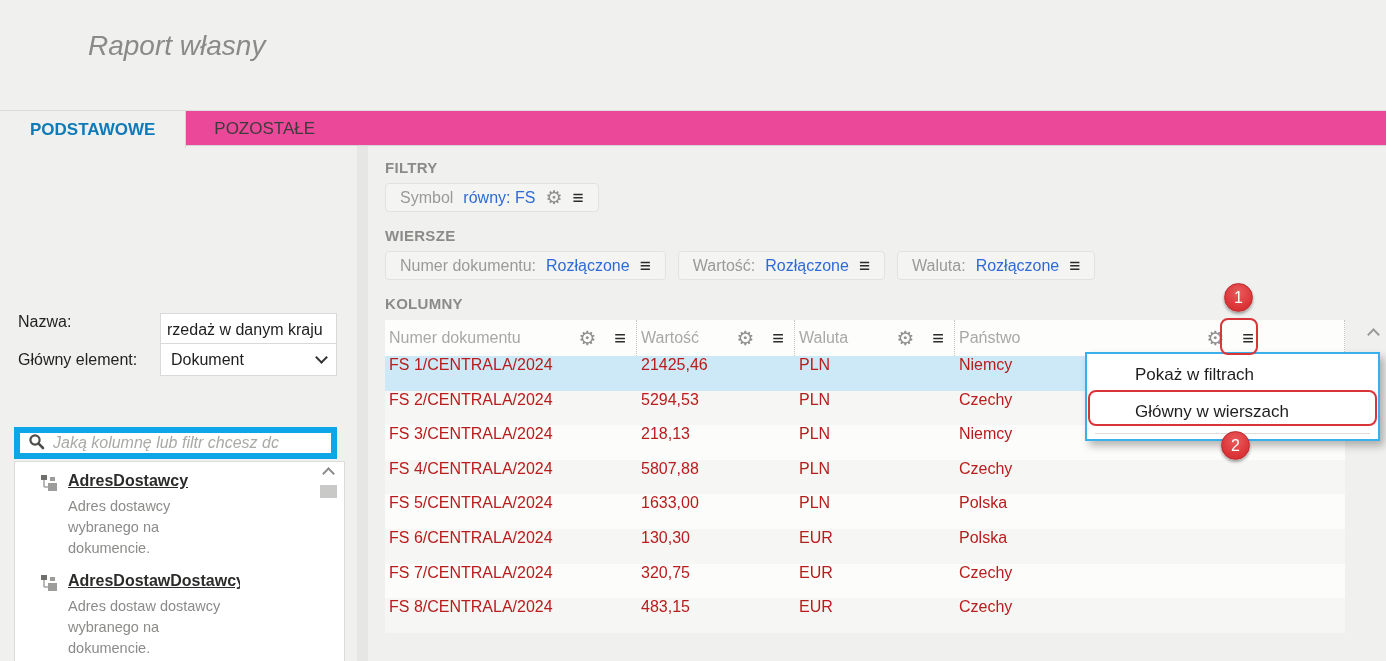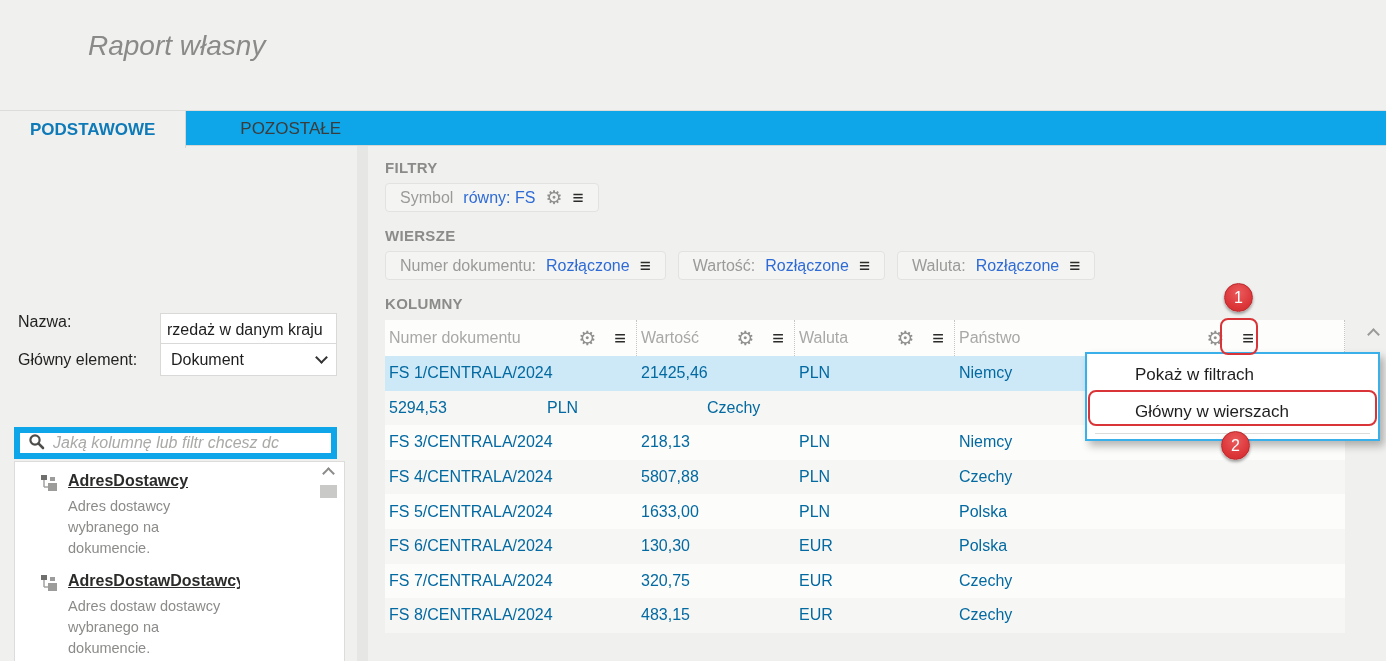--- a/index.html
+++ b/index.html
@@ -8,22 +8,22 @@
   .stage { position:relative; width:1386px; height:661px; background:#f0f0ee; overflow:hidden; }
 
   
   .header { position:absolute; left:0; top:0; width:1386px; height:110px; }
   .logo-box { position:absolute; left:0; top:22px; width:76px; height:53px; background:#e2ecf4;
               display:flex; align-items:center; justify-content:center; }
   .logo-text { font-size:28px; font-weight:bold; color:#1080c4; letter-spacing:.5px; }
   .page-title { position:absolute; left:88px; top:30px; font-size:28px; font-style:italic; color:#8a8a88; }
 
   
-  .tabbar { position:absolute; left:0; top:110px; width:1386px; height:36px; background:#0ea5e9;
-            border-top:1px solid #dcdcda; border-bottom:1px solid #d6d6d4; display:flex;gap:26px; }
+  .tabbar { position:absolute; left:0; top:110px; width:1386px; height:36px; background:#ec4899;
+            border-top:1px solid #dcdcda; border-bottom:1px solid #d6d6d4; display:flex; }
   .tab { height:36px; display:flex; align-items:center; padding:0 28px; font-size:17px; color:#3c3c3b; cursor:default; }
   .tab.active { background:#f0f0ee; border-right:1px solid #d6d6d4; font-weight:bold; color:#0e7ab8;
                 margin-bottom:-1px; height:37px; padding:0 30px; }
 
   
   .left-panel { position:absolute; left:0; top:146px; width:357px; height:515px; }
   .field-row { position:absolute; left:18px; font-size:16px; color:#232322; }
   .field-label-name { top:167px; }
   .field-label-main { top:205px; }
   .text-input { position:absolute; left:160px; top:167px; width:177px; height:33px; background:#fff;
@@ -71,21 +71,21 @@
 
   
   .grid { position:absolute; left:17px; top:174px; width:960px; }
   .g-header { display:flex; height:36px; background:#fdfdfc; align-items:center; }
   .g-hcell { display:flex; align-items:center; height:100%; padding:0 10px 0 4px; }
   .g-hcell .h-label { flex:1; font-size:16px; color:#a8a8a6; white-space:nowrap; overflow:hidden; }
   .g-hcell .gear { margin-right:18px; font-size:20px; }
   .g-hcell .ham { font-size:20px; }
   .sep { border-right:1px dotted #c6c6c4; }
   .w1 { width:252px; } .w2 { width:158px; } .w3 { width:160px; } .w4 { width:390px; padding-right:90px; }
-  .g-row { display:flex; height:34.6px; align-items:center; font-size:16px; color:#0369a1; background:#fcfcfb; }
+  .g-row { display:flex; height:34.6px; font-size:16px; color:#b91c1c; background:#fcfcfb; }
   .g-row.alt { background:#f6f6f4; }
   .g-row.selected { background:#cde9f7; }
   .g-cell { padding-left:4px; white-space:nowrap; overflow:hidden; }
   .grid-scroll-up { position:absolute; left:984px; top:10px; width:9px; height:9px;
                     border-left:2px solid #9a9a98; border-top:2px solid #9a9a98; transform:rotate(45deg); }
 
   
   .ctx-menu { position:absolute; left:1085px; top:352px; width:295px; background:#fff;
               border:2px solid #3ab0ea; box-shadow:4px 5px 8px rgba(0,0,0,.28); z-index:20; padding:2px 0; }
   .ctx-item { height:37px; display:flex; align-items:center; padding-left:48px; font-size:17px; color:#1e1e1e; cursor:pointer; }
@@ -234,20 +234,21 @@
         </div>
       </div>
 
       <div class="g-row selected">
         <div class="g-cell w1">FS 1/CENTRALA/2024</div>
         <div class="g-cell w2">21425,46</div>
         <div class="g-cell w3">PLN</div>
         <div class="g-cell w4">Niemcy</div>
       </div>
       <div class="g-row alt">
+        <div class="g-cell w1">FS 2/CENTRALA/2024</div>
         <div class="g-cell w2">5294,53</div>
         <div class="g-cell w3">PLN</div>
         <div class="g-cell w4">Czechy</div>
       </div>
       <div class="g-row">
         <div class="g-cell w1">FS 3/CENTRALA/2024</div>
         <div class="g-cell w2">218,13</div>
         <div class="g-cell w3">PLN</div>
         <div class="g-cell w4">Niemcy</div>
       </div>

